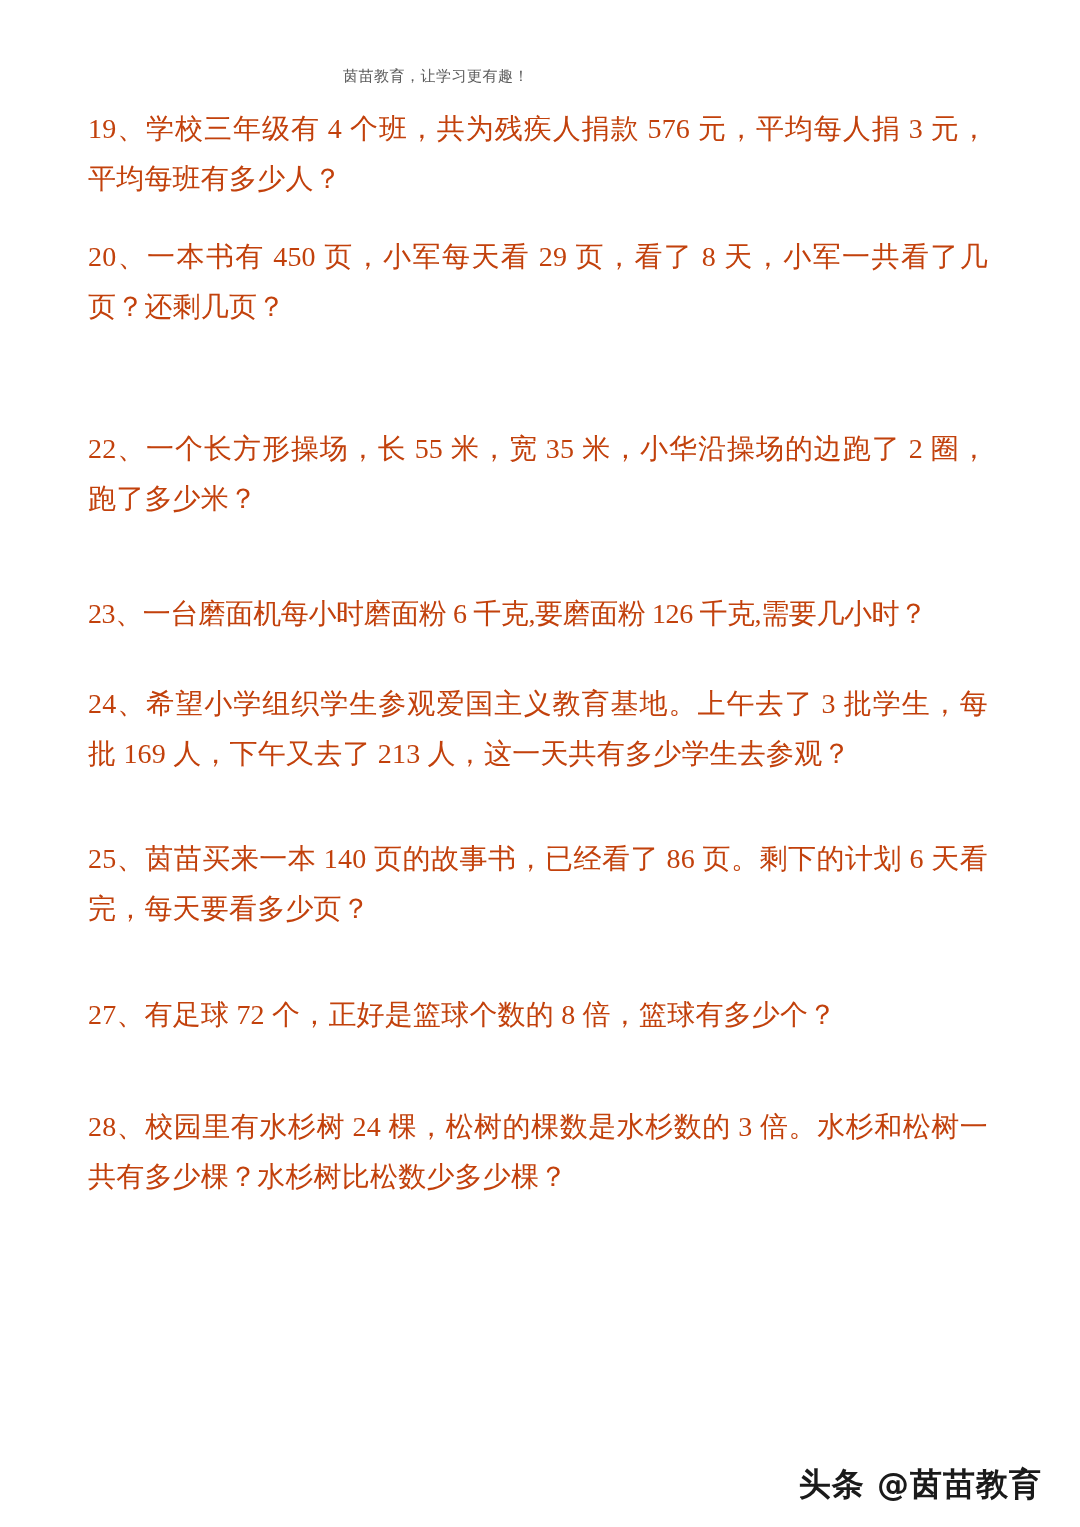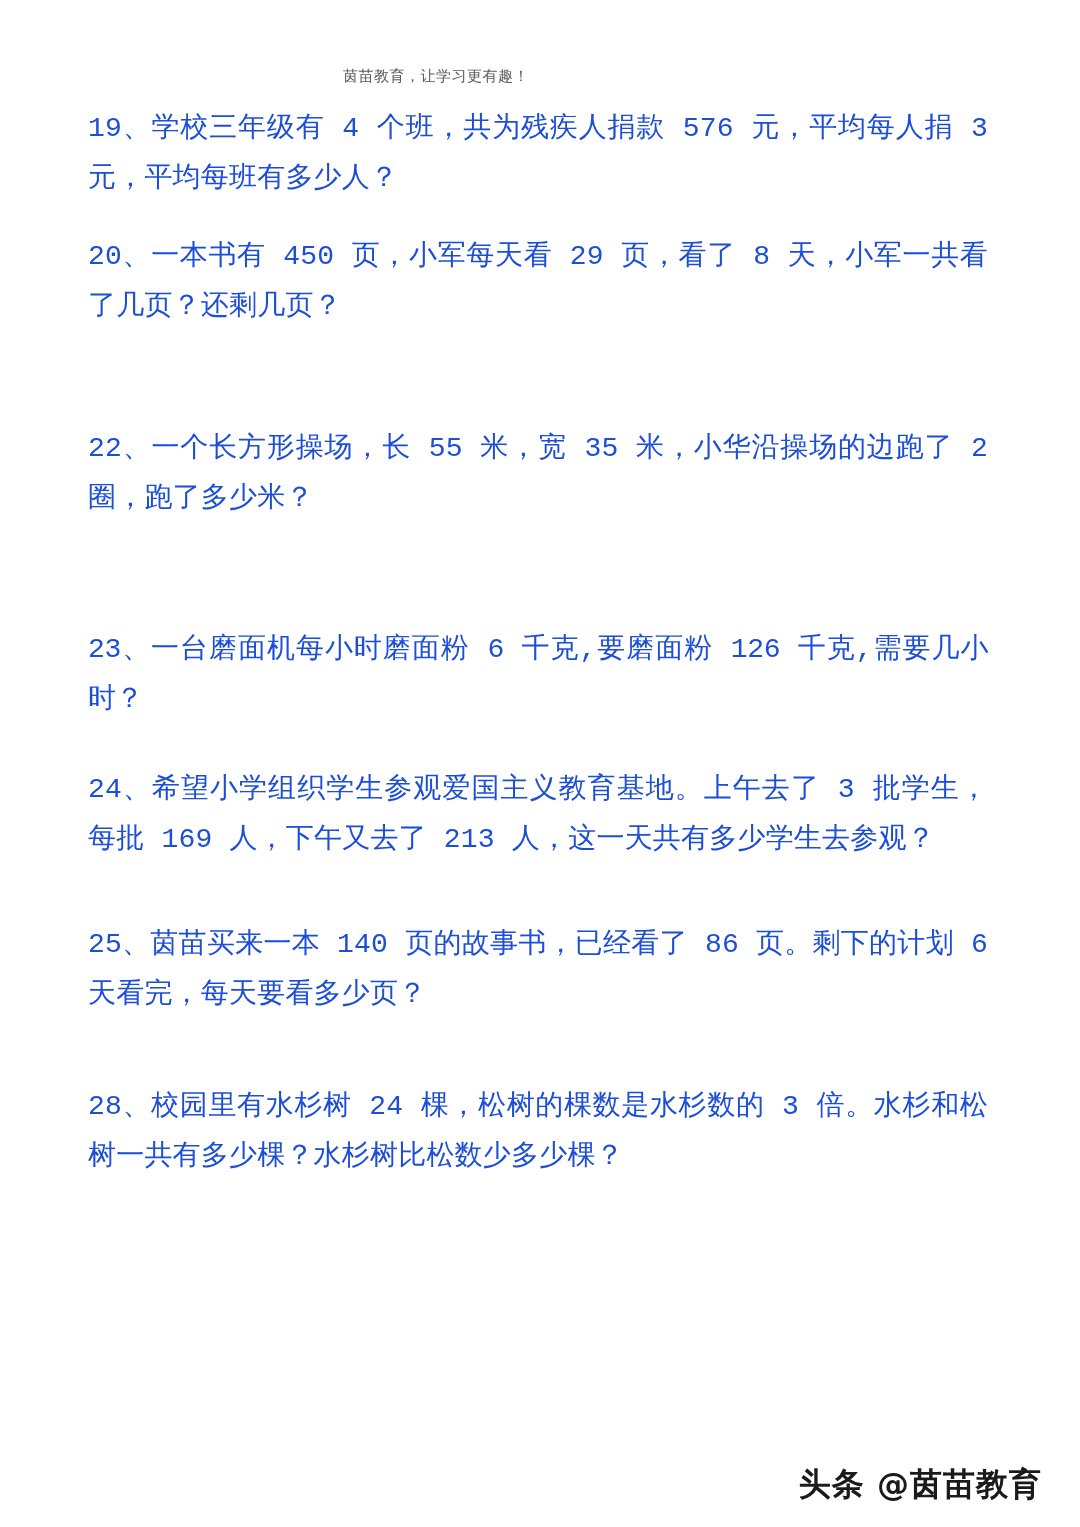--- a/index.html
+++ b/index.html
@@ -44,33 +44,33 @@
     left: 88px;
     width: 900px;
   }
 
   .question {
     font-size: 28px;
     line-height: 50px;
     text-align: justify;
     text-justify: inter-character;
     text-align-last: left;
-    color: #1d4ed8;
-    font-family: Liberation Mono, monospace;
+    color: #c2410c;
+    font-family: Liberation Serif, serif;
     letter-spacing: 0.2px;
     white-space: normal;
     word-break: break-all;
   }
 
   
   .q-19 { margin-top: 0px; }
   .q-20 { margin-top: 16px; }
   .q-21 { margin-top: 59px; }
   .q-22 { margin-top: 92px; }
-  .q-23 { margin-top: 101px; }
+  .q-23 { margin-top: 65px; }
   .q-24 { margin-top: 40px; }
   .q-25 { margin-top: 55px; }
   .q-27 { margin-top: 56px; }
   .q-28 { margin-top: 62px; }
 
   
   .q-23 { letter-spacing: -0.4px; }
 
   
   .doc-footer {
@@ -102,20 +102,21 @@
 
 
     <p class="question q-22">22、一个长方形操场，长 55 米，宽 35 米，小华沿操场的边跑了 2 圈，跑了多少米？</p>
 
     <p class="question q-23">23、一台磨面机每小时磨面粉 6 千克,要磨面粉 126 千克,需要几小时？</p>
 
     <p class="question q-24">24、希望小学组织学生参观爱国主义教育基地。上午去了 3 批学生，每批 169 人，下午又去了 213 人，这一天共有多少学生去参观？</p>
 
     <p class="question q-25">25、茵苗买来一本 140 页的故事书，已经看了 86 页。剩下的计划 6 天看完，每天要看多少页？</p>
 
+    <p class="question q-27">27、有足球 72 个，正好是篮球个数的 8 倍，篮球有多少个？</p>
 
     <p class="question q-28">28、校园里有水杉树 24 棵，松树的棵数是水杉数的 3 倍。水杉和松树一共有多少棵？水杉树比松数少多少棵？</p>
 
   </div>
 
   <div class="doc-footer">头条 @茵苗教育</div>
 
 </div>
 
 </body></html>

